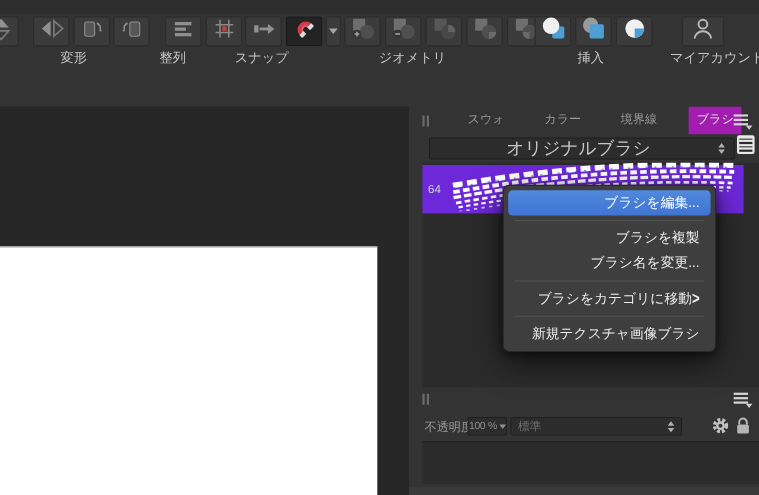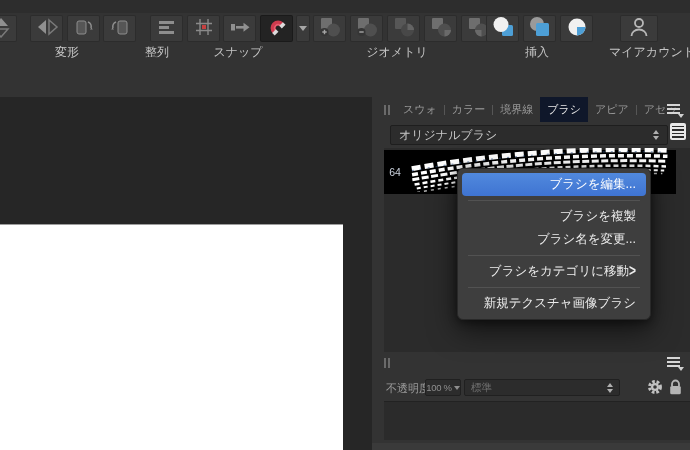--- a/index.html
+++ b/index.html
@@ -19,31 +19,31 @@
 
   
   .canvas{position:absolute;left:0;top:97px;width:372px;height:353px;background:#262626;}
   .page{position:absolute;left:0;top:127px;width:343px;height:226px;background:#fff;border-top:1px solid #9d9d9d;}
 
   
   .panel{position:absolute;left:372px;top:97px;width:318px;height:353px;background:#333;}
   .tabrow{position:absolute;left:0;top:0;width:318px;height:25px;display:flex;align-items:stretch;padding-left:12px;}
   .handle{display:flex;gap:2px;align-items:center;margin-right:6px;}
   .handle i{display:block;width:2px;height:10px;background:#6a6a6a;}
-  .tab{font-size:11px;color:#9a9a9a;line-height:25px;padding:0 7px;white-space:nowrap;}
-  .tab.active{background:#0f172a;color:#e8e8e8;}
+  .tab{font-size:11px;color:#9a9a9a;line-height:25px;padding:0 7px;white-space:nowrap;margin-left:22px;}
+  .tab.active{background:#a21caf;color:#e8e8e8;}
   .tsep{width:1px;height:10px;background:#565656;align-self:center;}
   .ham{position:absolute;right:7px;top:7px;width:16px;height:12px;}
   .ham i{display:block;width:13px;height:2px;background:#d6d6d6;margin-bottom:2px;}
   .ham .dot{position:absolute;right:-1px;bottom:-2px;width:0;height:0;border-left:3px solid transparent;
             border-right:3px solid transparent;border-top:4px solid #cfcfcf;}
 
   .selectbox{position:absolute;left:18px;top:28px;width:278px;height:20px;background:#2c2c2c;border:1px solid #1e1e1e;
              border-radius:2px;display:flex;align-items:center;padding:0 8px;}
-  .selectbox .val{flex:1;font-size:12px;color:#c8c8c8;white-space:nowrap;overflow:hidden;}
+  .selectbox .val{flex:1;font-size:16px;color:#c8c8c8;white-space:nowrap;overflow:hidden;text-align:center;}
   .updown{display:flex;flex-direction:column;gap:2px;}
   .updown .u{width:0;height:0;border-left:3.5px solid transparent;border-right:3.5px solid transparent;border-bottom:4px solid #b0b0b0;}
   .updown .d{width:0;height:0;border-left:3.5px solid transparent;border-right:3.5px solid transparent;border-top:4px solid #b0b0b0;}
   .listicon{position:absolute;left:298px;top:26px;width:16px;height:17px;background:#e8e8e8;border-radius:2px;
             display:flex;flex-direction:column;justify-content:center;gap:2px;padding:0 2px;}
   .listicon i{display:block;height:1.5px;background:#2b2b2b;}
 
   .brusharea{position:absolute;left:12px;top:51px;width:306px;height:204px;background:#2b2b2b;}
   .brushrow{position:absolute;left:0;top:2px;width:292px;height:44px;display:flex;align-items:center;}
   .brushnum{width:22px;text-align:center;font-size:10.5px;color:#ccd3de;}
@@ -245,21 +245,21 @@
         <svg width="26" height="24" viewBox="0 0 26 24">
             <circle cx="13" cy="8" r="4" fill="none" stroke="#b8b8b8" stroke-width="1.8"></circle>
             <path d="M5.5 21 a7.5 6.5 0 0 1 15 0" fill="none" stroke="#b8b8b8" stroke-width="1.8"></path>
           </svg>
       </span>
     </div>
 
     <div class="tlabel" style="left:67px">変形</div>
     <div class="tlabel" style="left:157px">整列</div>
     <div class="tlabel" style="left:238px">スナップ</div>
-    <div class="tlabel" style="left:397px">ジオメトリ</div>
+    <div class="tlabel" style="left:375px">ジオメトリ</div>
     <div class="tlabel" style="left:537px">挿入</div>
     <div class="tlabel" style="left:652px">マイアカウント</div>
   </div>
 
   <div class="canvas">
     <div class="page"></div>
   </div>
 
   <div class="panel">
 
@@ -293,21 +293,21 @@
         </span>
     </div>
     <span class="listicon">
         <i></i>
         <i></i>
         <i></i>
         <i></i>
       </span>
 
     <div class="brusharea">
-      <div class="brushrow" style="background:#000000">
+      <div class="brushrow" style="background:#6d28d9">
         <span class="brushnum">64</span>
         <span>
           <svg width="268" height="44" viewBox="0 0 268 44">
             <g transform="rotate(-3 134 22)" stroke="#ffffff" fill="none">
               <path d="M6 14 Q134 -2 262 9" stroke-width="5" stroke-dasharray="9 4"></path>
               <path d="M6 20 Q134 4 262 15" stroke-width="3.5" stroke-dasharray="6 3"></path>
               <path d="M6 25 Q134 9 262 20" stroke-width="3" stroke-dasharray="7 2.5"></path>
               <path d="M8 30 Q134 14 260 25" stroke-width="2.5" stroke-dasharray="5 3"></path>
               <path d="M10 34 Q134 19 258 29" stroke-width="2" stroke-dasharray="4 3"></path>
               <path d="M10 38 Q134 23 256 32" stroke-width="1.5" stroke-dasharray="3 4" opacity="0.7"></path>

